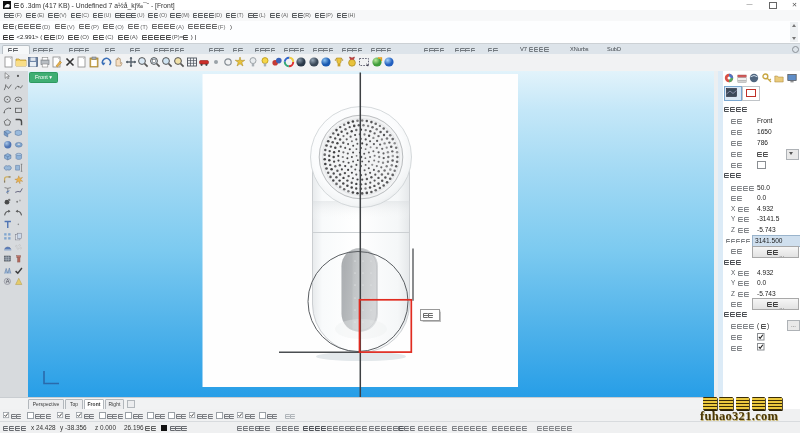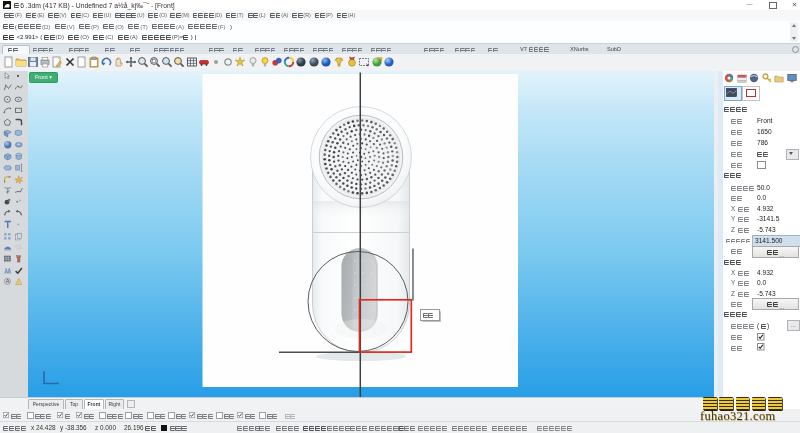--- a/index.html
+++ b/index.html
@@ -810,13 +810,13 @@
     <div class="abs" style="left:327px;top:425px;white-space:nowrap;line-height:6.0px"><i style="display:inline-block;width:5.1px;height:5.1px;margin-right:0.9px;background:repeating-linear-gradient(180deg,#3e4248 0 1px,rgba(255,255,255,0) 1px 1.9px),linear-gradient(90deg,#3e4248 0 0.9px,rgba(255,255,255,0) 0.9px);opacity:0.68;vertical-align:middle;margin-top:0px"></i><i style="display:inline-block;width:5.1px;height:5.1px;margin-right:0.9px;background:repeating-linear-gradient(180deg,#3e4248 0 1px,rgba(255,255,255,0) 1px 1.9px),linear-gradient(90deg,#3e4248 0 0.9px,rgba(255,255,255,0) 0.9px);opacity:0.68;vertical-align:middle;margin-top:0px"></i><i style="display:inline-block;width:5.1px;height:5.1px;margin-right:0.9px;background:repeating-linear-gradient(180deg,#3e4248 0 1px,rgba(255,255,255,0) 1px 1.9px),linear-gradient(90deg,#3e4248 0 0.9px,rgba(255,255,255,0) 0.9px);opacity:0.68;vertical-align:middle;margin-top:0px"></i><i style="display:inline-block;width:5.1px;height:5.1px;margin-right:0.9px;background:repeating-linear-gradient(180deg,#3e4248 0 1px,rgba(255,255,255,0) 1px 1.9px),linear-gradient(90deg,#3e4248 0 0.9px,rgba(255,255,255,0) 0.9px);opacity:0.68;vertical-align:middle;margin-top:0px"></i></div>
     <div class="abs" style="left:350px;top:425px;white-space:nowrap;line-height:6.0px"><i style="display:inline-block;width:5.1px;height:5.1px;margin-right:0.9px;background:repeating-linear-gradient(180deg,#3e4248 0 1px,rgba(255,255,255,0) 1px 1.9px),linear-gradient(90deg,#3e4248 0 0.9px,rgba(255,255,255,0) 0.9px);opacity:0.68;vertical-align:middle;margin-top:0px"></i><i style="display:inline-block;width:5.1px;height:5.1px;margin-right:0.9px;background:repeating-linear-gradient(180deg,#3e4248 0 1px,rgba(255,255,255,0) 1px 1.9px),linear-gradient(90deg,#3e4248 0 0.9px,rgba(255,255,255,0) 0.9px);opacity:0.68;vertical-align:middle;margin-top:0px"></i><i style="display:inline-block;width:5.1px;height:5.1px;margin-right:0.9px;background:repeating-linear-gradient(180deg,#3e4248 0 1px,rgba(255,255,255,0) 1px 1.9px),linear-gradient(90deg,#3e4248 0 0.9px,rgba(255,255,255,0) 0.9px);opacity:0.68;vertical-align:middle;margin-top:0px"></i></div>
     <div class="abs" style="left:369px;top:425px;white-space:nowrap;line-height:6.0px"><i style="display:inline-block;width:5.1px;height:5.1px;margin-right:0.9px;background:repeating-linear-gradient(180deg,#3e4248 0 1px,rgba(255,255,255,0) 1px 1.9px),linear-gradient(90deg,#3e4248 0 0.9px,rgba(255,255,255,0) 0.9px);opacity:0.68;vertical-align:middle;margin-top:0px"></i><i style="display:inline-block;width:5.1px;height:5.1px;margin-right:0.9px;background:repeating-linear-gradient(180deg,#3e4248 0 1px,rgba(255,255,255,0) 1px 1.9px),linear-gradient(90deg,#3e4248 0 0.9px,rgba(255,255,255,0) 0.9px);opacity:0.68;vertical-align:middle;margin-top:0px"></i><i style="display:inline-block;width:5.1px;height:5.1px;margin-right:0.9px;background:repeating-linear-gradient(180deg,#3e4248 0 1px,rgba(255,255,255,0) 1px 1.9px),linear-gradient(90deg,#3e4248 0 0.9px,rgba(255,255,255,0) 0.9px);opacity:0.68;vertical-align:middle;margin-top:0px"></i><i style="display:inline-block;width:5.1px;height:5.1px;margin-right:0.9px;background:repeating-linear-gradient(180deg,#3e4248 0 1px,rgba(255,255,255,0) 1px 1.9px),linear-gradient(90deg,#3e4248 0 0.9px,rgba(255,255,255,0) 0.9px);opacity:0.68;vertical-align:middle;margin-top:0px"></i><i style="display:inline-block;width:5.1px;height:5.1px;margin-right:0.9px;background:repeating-linear-gradient(180deg,#3e4248 0 1px,rgba(255,255,255,0) 1px 1.9px),linear-gradient(90deg,#3e4248 0 0.9px,rgba(255,255,255,0) 0.9px);opacity:0.68;vertical-align:middle;margin-top:0px"></i><i style="display:inline-block;width:5.1px;height:5.1px;margin-right:0.9px;background:repeating-linear-gradient(180deg,#3e4248 0 1px,rgba(255,255,255,0) 1px 1.9px),linear-gradient(90deg,#3e4248 0 0.9px,rgba(255,255,255,0) 0.9px);opacity:0.68;vertical-align:middle;margin-top:0px"></i></div>
     <div class="abs" style="left:398px;top:425px;white-space:nowrap;line-height:6.0px"><i style="display:inline-block;width:5.1px;height:5.1px;margin-right:0.9px;background:repeating-linear-gradient(180deg,#3e4248 0 1px,rgba(255,255,255,0) 1px 1.9px),linear-gradient(90deg,#3e4248 0 0.9px,rgba(255,255,255,0) 0.9px);opacity:0.68;vertical-align:middle;margin-top:0px"></i><i style="display:inline-block;width:5.1px;height:5.1px;margin-right:0.9px;background:repeating-linear-gradient(180deg,#3e4248 0 1px,rgba(255,255,255,0) 1px 1.9px),linear-gradient(90deg,#3e4248 0 0.9px,rgba(255,255,255,0) 0.9px);opacity:0.68;vertical-align:middle;margin-top:0px"></i><i style="display:inline-block;width:5.1px;height:5.1px;margin-right:0.9px;background:repeating-linear-gradient(180deg,#3e4248 0 1px,rgba(255,255,255,0) 1px 1.9px),linear-gradient(90deg,#3e4248 0 0.9px,rgba(255,255,255,0) 0.9px);opacity:0.68;vertical-align:middle;margin-top:0px"></i></div>
     <div class="abs" style="left:418px;top:425px;white-space:nowrap;line-height:6.0px"><i style="display:inline-block;width:5.1px;height:5.1px;margin-right:0.9px;background:repeating-linear-gradient(180deg,#3e4248 0 1px,rgba(255,255,255,0) 1px 1.9px),linear-gradient(90deg,#3e4248 0 0.9px,rgba(255,255,255,0) 0.9px);opacity:0.63;vertical-align:middle;margin-top:0px"></i><i style="display:inline-block;width:5.1px;height:5.1px;margin-right:0.9px;background:repeating-linear-gradient(180deg,#3e4248 0 1px,rgba(255,255,255,0) 1px 1.9px),linear-gradient(90deg,#3e4248 0 0.9px,rgba(255,255,255,0) 0.9px);opacity:0.63;vertical-align:middle;margin-top:0px"></i><i style="display:inline-block;width:5.1px;height:5.1px;margin-right:0.9px;background:repeating-linear-gradient(180deg,#3e4248 0 1px,rgba(255,255,255,0) 1px 1.9px),linear-gradient(90deg,#3e4248 0 0.9px,rgba(255,255,255,0) 0.9px);opacity:0.63;vertical-align:middle;margin-top:0px"></i><i style="display:inline-block;width:5.1px;height:5.1px;margin-right:0.9px;background:repeating-linear-gradient(180deg,#3e4248 0 1px,rgba(255,255,255,0) 1px 1.9px),linear-gradient(90deg,#3e4248 0 0.9px,rgba(255,255,255,0) 0.9px);opacity:0.63;vertical-align:middle;margin-top:0px"></i><i style="display:inline-block;width:5.1px;height:5.1px;margin-right:0.9px;background:repeating-linear-gradient(180deg,#3e4248 0 1px,rgba(255,255,255,0) 1px 1.9px),linear-gradient(90deg,#3e4248 0 0.9px,rgba(255,255,255,0) 0.9px);opacity:0.63;vertical-align:middle;margin-top:0px"></i></div>
     <div class="abs" style="left:452px;top:425px;white-space:nowrap;line-height:6.0px"><i style="display:inline-block;width:5.1px;height:5.1px;margin-right:0.9px;background:repeating-linear-gradient(180deg,#3e4248 0 1px,rgba(255,255,255,0) 1px 1.9px),linear-gradient(90deg,#3e4248 0 0.9px,rgba(255,255,255,0) 0.9px);opacity:0.63;vertical-align:middle;margin-top:0px"></i></div>
     <div class="abs" style="left:458px;top:425px;white-space:nowrap;line-height:6.0px"><i style="display:inline-block;width:5.1px;height:5.1px;margin-right:0.9px;background:repeating-linear-gradient(180deg,#3e4248 0 1px,rgba(255,255,255,0) 1px 1.9px),linear-gradient(90deg,#3e4248 0 0.9px,rgba(255,255,255,0) 0.9px);opacity:0.63;vertical-align:middle;margin-top:0px"></i><i style="display:inline-block;width:5.1px;height:5.1px;margin-right:0.9px;background:repeating-linear-gradient(180deg,#3e4248 0 1px,rgba(255,255,255,0) 1px 1.9px),linear-gradient(90deg,#3e4248 0 0.9px,rgba(255,255,255,0) 0.9px);opacity:0.63;vertical-align:middle;margin-top:0px"></i><i style="display:inline-block;width:5.1px;height:5.1px;margin-right:0.9px;background:repeating-linear-gradient(180deg,#3e4248 0 1px,rgba(255,255,255,0) 1px 1.9px),linear-gradient(90deg,#3e4248 0 0.9px,rgba(255,255,255,0) 0.9px);opacity:0.63;vertical-align:middle;margin-top:0px"></i><i style="display:inline-block;width:5.1px;height:5.1px;margin-right:0.9px;background:repeating-linear-gradient(180deg,#3e4248 0 1px,rgba(255,255,255,0) 1px 1.9px),linear-gradient(90deg,#3e4248 0 0.9px,rgba(255,255,255,0) 0.9px);opacity:0.63;vertical-align:middle;margin-top:0px"></i><i style="display:inline-block;width:5.1px;height:5.1px;margin-right:0.9px;background:repeating-linear-gradient(180deg,#3e4248 0 1px,rgba(255,255,255,0) 1px 1.9px),linear-gradient(90deg,#3e4248 0 0.9px,rgba(255,255,255,0) 0.9px);opacity:0.63;vertical-align:middle;margin-top:0px"></i></div>
     <div class="abs" style="left:492px;top:425px;white-space:nowrap;line-height:6.0px"><i style="display:inline-block;width:5.1px;height:5.1px;margin-right:0.9px;background:repeating-linear-gradient(180deg,#3e4248 0 1px,rgba(255,255,255,0) 1px 1.9px),linear-gradient(90deg,#3e4248 0 0.9px,rgba(255,255,255,0) 0.9px);opacity:0.63;vertical-align:middle;margin-top:0px"></i><i style="display:inline-block;width:5.1px;height:5.1px;margin-right:0.9px;background:repeating-linear-gradient(180deg,#3e4248 0 1px,rgba(255,255,255,0) 1px 1.9px),linear-gradient(90deg,#3e4248 0 0.9px,rgba(255,255,255,0) 0.9px);opacity:0.63;vertical-align:middle;margin-top:0px"></i><i style="display:inline-block;width:5.1px;height:5.1px;margin-right:0.9px;background:repeating-linear-gradient(180deg,#3e4248 0 1px,rgba(255,255,255,0) 1px 1.9px),linear-gradient(90deg,#3e4248 0 0.9px,rgba(255,255,255,0) 0.9px);opacity:0.63;vertical-align:middle;margin-top:0px"></i><i style="display:inline-block;width:5.1px;height:5.1px;margin-right:0.9px;background:repeating-linear-gradient(180deg,#3e4248 0 1px,rgba(255,255,255,0) 1px 1.9px),linear-gradient(90deg,#3e4248 0 0.9px,rgba(255,255,255,0) 0.9px);opacity:0.63;vertical-align:middle;margin-top:0px"></i><i style="display:inline-block;width:5.1px;height:5.1px;margin-right:0.9px;background:repeating-linear-gradient(180deg,#3e4248 0 1px,rgba(255,255,255,0) 1px 1.9px),linear-gradient(90deg,#3e4248 0 0.9px,rgba(255,255,255,0) 0.9px);opacity:0.63;vertical-align:middle;margin-top:0px"></i><i style="display:inline-block;width:5.1px;height:5.1px;margin-right:0.9px;background:repeating-linear-gradient(180deg,#3e4248 0 1px,rgba(255,255,255,0) 1px 1.9px),linear-gradient(90deg,#3e4248 0 0.9px,rgba(255,255,255,0) 0.9px);opacity:0.63;vertical-align:middle;margin-top:0px"></i></div>
     <div class="abs" style="left:537px;top:425px;white-space:nowrap;line-height:6.0px"><i style="display:inline-block;width:5.1px;height:5.1px;margin-right:0.9px;background:repeating-linear-gradient(180deg,#3e4248 0 1px,rgba(255,255,255,0) 1px 1.9px),linear-gradient(90deg,#3e4248 0 0.9px,rgba(255,255,255,0) 0.9px);opacity:0.60;vertical-align:middle;margin-top:0px"></i><i style="display:inline-block;width:5.1px;height:5.1px;margin-right:0.9px;background:repeating-linear-gradient(180deg,#3e4248 0 1px,rgba(255,255,255,0) 1px 1.9px),linear-gradient(90deg,#3e4248 0 0.9px,rgba(255,255,255,0) 0.9px);opacity:0.60;vertical-align:middle;margin-top:0px"></i><i style="display:inline-block;width:5.1px;height:5.1px;margin-right:0.9px;background:repeating-linear-gradient(180deg,#3e4248 0 1px,rgba(255,255,255,0) 1px 1.9px),linear-gradient(90deg,#3e4248 0 0.9px,rgba(255,255,255,0) 0.9px);opacity:0.60;vertical-align:middle;margin-top:0px"></i><i style="display:inline-block;width:5.1px;height:5.1px;margin-right:0.9px;background:repeating-linear-gradient(180deg,#3e4248 0 1px,rgba(255,255,255,0) 1px 1.9px),linear-gradient(90deg,#3e4248 0 0.9px,rgba(255,255,255,0) 0.9px);opacity:0.60;vertical-align:middle;margin-top:0px"></i><i style="display:inline-block;width:5.1px;height:5.1px;margin-right:0.9px;background:repeating-linear-gradient(180deg,#3e4248 0 1px,rgba(255,255,255,0) 1px 1.9px),linear-gradient(90deg,#3e4248 0 0.9px,rgba(255,255,255,0) 0.9px);opacity:0.60;vertical-align:middle;margin-top:0px"></i><i style="display:inline-block;width:5.1px;height:5.1px;margin-right:0.9px;background:repeating-linear-gradient(180deg,#3e4248 0 1px,rgba(255,255,255,0) 1px 1.9px),linear-gradient(90deg,#3e4248 0 0.9px,rgba(255,255,255,0) 0.9px);opacity:0.60;vertical-align:middle;margin-top:0px"></i></div>
     <div class="abs" style="left:703px;top:397px;white-space:nowrap;line-height:14px;"><i style="display:inline-block;width:13.5px;height:13px;margin-right:2.8px;border-radius:1px;background:repeating-linear-gradient(180deg,#3a2c06 0 1.2px,#ecc93e 1.2px 3.1px),linear-gradient(145deg,#f2cf46 0%,#c89e1c 60%,#8a6a10 100%);box-shadow:0.8px 1px 0 #2a2004"></i><i style="display:inline-block;width:13.5px;height:13px;margin-right:2.8px;border-radius:1px;background:repeating-linear-gradient(180deg,#3a2c06 0 1.2px,#ecc93e 1.2px 3.1px),linear-gradient(145deg,#f2cf46 0%,#c89e1c 60%,#8a6a10 100%);box-shadow:0.8px 1px 0 #2a2004"></i><i style="display:inline-block;width:13.5px;height:13px;margin-right:2.8px;border-radius:1px;background:repeating-linear-gradient(180deg,#3a2c06 0 1.2px,#ecc93e 1.2px 3.1px),linear-gradient(145deg,#f2cf46 0%,#c89e1c 60%,#8a6a10 100%);box-shadow:0.8px 1px 0 #2a2004"></i><i style="display:inline-block;width:13.5px;height:13px;margin-right:2.8px;border-radius:1px;background:repeating-linear-gradient(180deg,#3a2c06 0 1.2px,#ecc93e 1.2px 3.1px),linear-gradient(145deg,#f2cf46 0%,#c89e1c 60%,#8a6a10 100%);box-shadow:0.8px 1px 0 #2a2004"></i><i style="display:inline-block;width:13.5px;height:13px;margin-right:2.8px;border-radius:1px;background:repeating-linear-gradient(180deg,#3a2c06 0 1.2px,#ecc93e 1.2px 3.1px),linear-gradient(145deg,#f2cf46 0%,#c89e1c 60%,#8a6a10 100%);box-shadow:0.8px 1px 0 #2a2004"></i></div>
-    <div class="abs" style="left:700px;top:408.5px;font-size:12.5px;font-weight:normal;color:#4a380a;letter-spacing:0.3px;text-shadow:0.6px 0.8px 0 #c9b878;font-family:'Liberation Serif',serif">fuhao321.com</div>
+    <div class="abs" style="left:700px;top:408.5px;font-size:12.5px;font-weight:bold;color:#4a380a;letter-spacing:0.3px;text-shadow:0.6px 0.8px 0 #c9b878;font-family:'Liberation Serif',serif">fuhao321.com</div>
   </div>
 </body></html>

